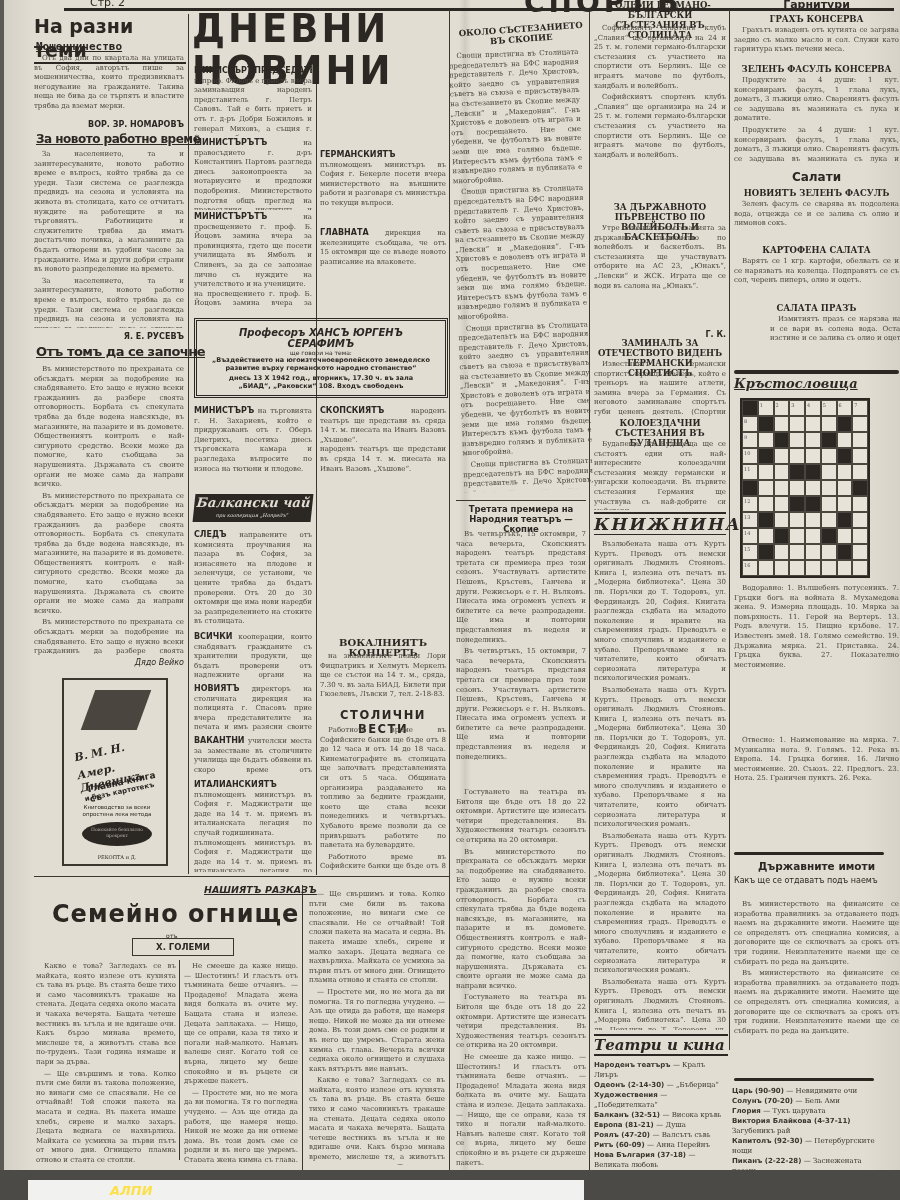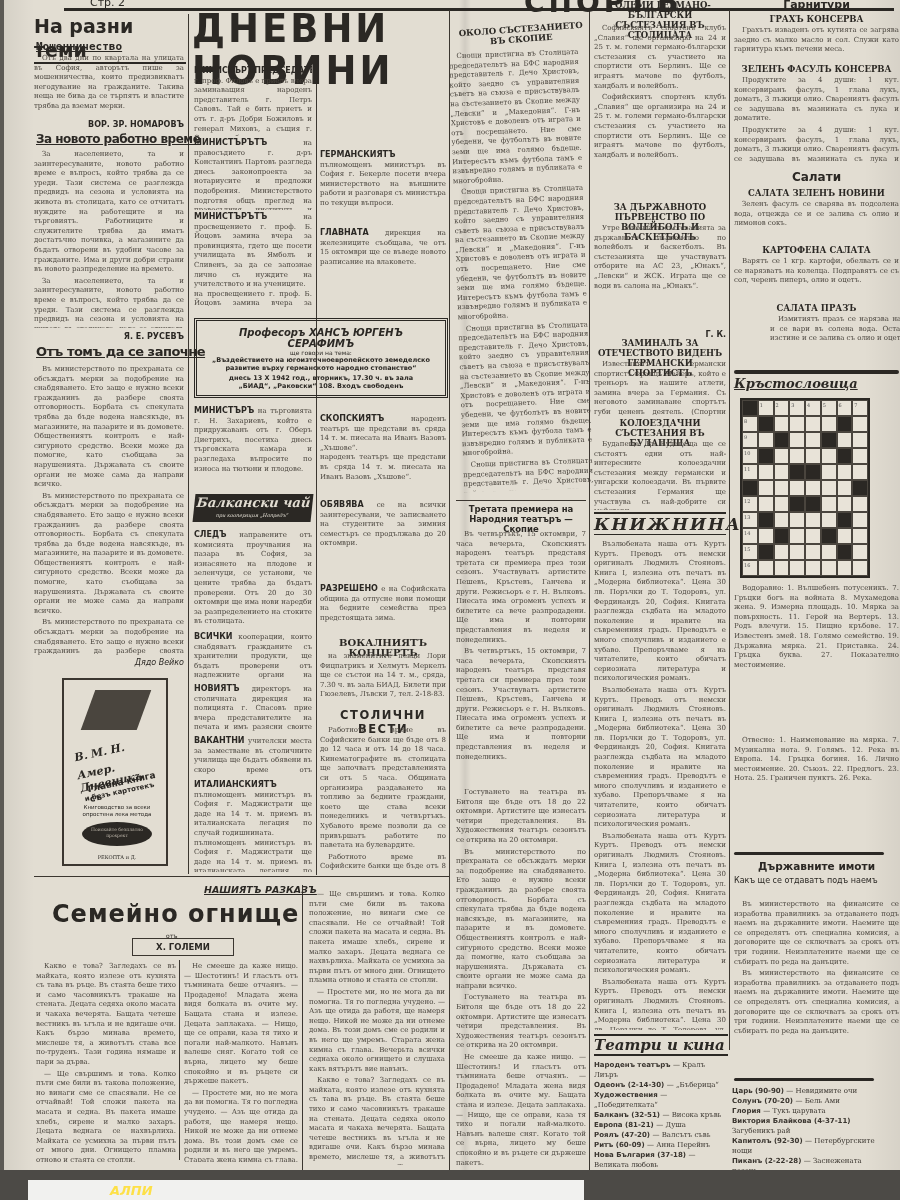--- a/index.html
+++ b/index.html
@@ -104,23 +104,21 @@
   <div class="abs" style="left:190px;top:494px;width:118px;height:28px;background:#2b2824;transform:skewX(-6deg);">
     <div class="script" style="color:#e2ddd2;font-size:13px;text-align:center;line-height:18px;">Балкански чай</div>
     <div style="color:#e2ddd2;font-size:5px;text-align:center;font-style:italic;">при кооперация „Напредъ“</div>
   </div>
   <div class="abs text" style="left:190px;top:530px;width:118px;height:98px;"><span class="lead">СЛЕДЪ</span> <span>направените отъ комисията проучвания на пазара въ София, за изнасянето на плодове и зеленчуци, се установи, че цените трябва да бъдатъ проверени. Отъ 20 до 30 октомври ще има нови наредби за разпределението на стоките въ столицата.</span></div>
   <div class="abs text" style="left:190px;top:632px;width:118px;height:48px;"><span class="lead">ВСИЧКИ</span> <span>кооперации, които снабдяватъ гражданите съ хранителни продукти, ще бъдатъ проверени отъ надлежните органи на министерството.</span></div>
   <div class="abs text" style="left:190px;top:684px;width:118px;height:48px;"><span class="lead">НОВИЯТЪ</span> <span>директоръ на столичната дирекция на полицията г. Спасовъ прие вчера представителите на печата и имъ разясни своите задачи.</span></div>
   <div class="abs text" style="left:190px;top:736px;width:118px;height:40px;"><span class="lead">ВАКАНТНИ</span> <span>учителски места за заместване въ столичните училища ще бъдатъ обявени въ скоро време отъ министерството.</span></div>
   <div class="abs text" style="left:190px;top:780px;width:118px;height:92px;"><span class="lead">ИТАЛИАНСКИЯТЪ</span> <span>пълномощенъ министъръ въ София г. Маджистрати ще даде на 14 т. м. приемъ въ италианската легация по случай годишнината.</span><br><span>пълномощенъ министъръ въ София г. Маджистрати ще даде на 14 т. м. приемъ въ италианската легация по случай годишнината.</span></div>
 
-  <div class="abs text" style="left:316px;top:406px;width:126px;height:90px;margin-top:8px;"><span class="lead">СКОПСКИЯТЪ</span> <span>народенъ театъръ ще представи въ сряда 14 т. м. пиесата на Иванъ Вазовъ „Хъшове“.</span><br><span>народенъ театъръ ще представи въ сряда 14 т. м. пиесата на Иванъ Вазовъ „Хъшове“.</span></div>
-  <div class="abs text" style="left:316px;top:500px;width:126px;height:80px;"><span class="lead">ОБЯВЯВА</span> <span>се на всички заинтересувани, че записването на студентите за зимния семестъръ се продължава до 20 октомври.</span></div>
-  <div class="abs text" style="left:316px;top:584px;width:126px;height:50px;"><span class="lead">РАЗРЕШЕНО</span> <span>е на Софийската община да отпусне нови помощи на бедните семейства през предстоящата зима.</span></div>
+  <div class="abs text" style="left:316px;top:406px;width:126px;height:90px;"><span class="lead">СКОПСКИЯТЪ</span> <span>народенъ театъръ ще представи въ сряда 14 т. м. пиесата на Иванъ Вазовъ „Хъшове“.</span><br><span>народенъ театъръ ще представи въ сряда 14 т. м. пиесата на Иванъ Вазовъ „Хъшове“.</span></div>
   <div class="abs center-head" style="left:316px;top:638px;width:126px;font-size:10px;">ВОКАЛНИЯТЪ КОНЦЕРТЪ</div>
   <div class="abs text" style="left:316px;top:652px;width:126px;height:54px;">
       <p>на знаменитите певци Лори Фицпатрикъ и Хелмутъ Меркелъ ще се състои на 14 т. м., сряда, 7.30 ч. въ зала БИАД. Билети при Гюзелевъ, Лъвски 7, тел. 2-18-83.</p>
     </div>
   <div class="abs head-sans" style="left:316px;top:708px;width:126px;text-align:center;font-size:11.5px;letter-spacing:1.5px;">СТОЛИЧНИ ВЕСТИ</div>
   <div class="abs text" style="left:316px;top:726px;width:126px;height:146px;">
       <p>Работното време въ Софийските банки ще бъде отъ 8 до 12 часа и отъ 14 до 18 часа. Кинематографите въ столицата ще започватъ представленията си отъ 5 часа. Общината организира раздаването на топливо за бедните граждани, което ще става всеки понеделникъ и четвъртъкъ. Хубавото време позволи да се привършатъ работите по паветата на булевардите.</p>
       <p>Работното време въ Софийските банки ще бъде отъ 8 до 12 часа и отъ 14 до 18 часа. Кинематографите въ столицата ще започватъ представленията си отъ 5 часа. Общината организира раздаването на топливо за бедните граждани, което ще става всеки понеделникъ и четвъртъкъ. Хубавото време позволи да се привършатъ работите по паветата на булевардите.</p>
     </div>
 
@@ -177,21 +175,21 @@
   <div class="abs center-head" style="left:730px;top:14px;width:165px;">ГРАХЪ КОНСЕРВА</div>
   <div class="abs text" style="left:730px;top:26px;width:165px;height:36px;">
       <p>Грахътъ изваденъ отъ кутията се загрява заедно съ малко масло и сол. Служи като гарнитура къмъ печени меса.</p>
     </div>
   <div class="abs center-head" style="left:730px;top:64px;width:165px;">ЗЕЛЕНЪ ФАСУЛЪ КОНСЕРВА</div>
   <div class="abs text" style="left:730px;top:76px;width:165px;height:90px;">
       <p>Продуктите за 4 души: 1 кут. консервиранъ фасулъ, 1 глава лукъ, доматъ, 3 лъжици олио. Сварениятъ фасулъ се задушава въ мазнината съ лука и доматите.</p>
       <p>Продуктите за 4 души: 1 кут. консервиранъ фасулъ, 1 глава лукъ, доматъ, 3 лъжици олио. Сварениятъ фасулъ се задушава въ мазнината съ лука и доматите.</p>
     </div>
   <div class="abs head-sans" style="left:730px;top:170px;width:165px;text-align:center;font-size:12px;">Салати</div>
-  <div class="abs center-head" style="left:730px;top:188px;width:165px;">САЛАТА ЗЕЛЕНЪ НОВИНИ</div>
+  <div class="abs center-head" style="left:730px;top:188px;width:165px;">НОВИЯТЪ ЗЕЛЕНЪ ФАСУЛЪ</div>
   <div class="abs text" style="left:730px;top:200px;width:165px;height:44px;">
       <p>Зеленъ фасулъ се сварява въ подсолена вода, отцежда се и се залива съ олио и лимонов сокъ.</p>
     </div>
   <div class="abs center-head" style="left:730px;top:245px;width:165px;">КАРТОФЕНА САЛАТА</div>
   <div class="abs text" style="left:730px;top:257px;width:165px;height:44px;">
       <p>Варятъ се 1 кгр. картофи, обелватъ се и се нарязватъ на колелца. Подправятъ се съ сол, черенъ пиперъ, олио и оцетъ.</p>
     </div>
   <div class="abs center-head" style="left:730px;top:303px;width:165px;">САЛАТА ПРАЗЪ</div>
   <div class="abs text" style="left:730px;top:315px;width:165px;height:40px;margin-left:36px;">
       <p>Измитиятъ празъ се нарязва на колелца и се вари въ солена вода. Оставя се да изстине и се залива съ олио и оцетъ.</p>

